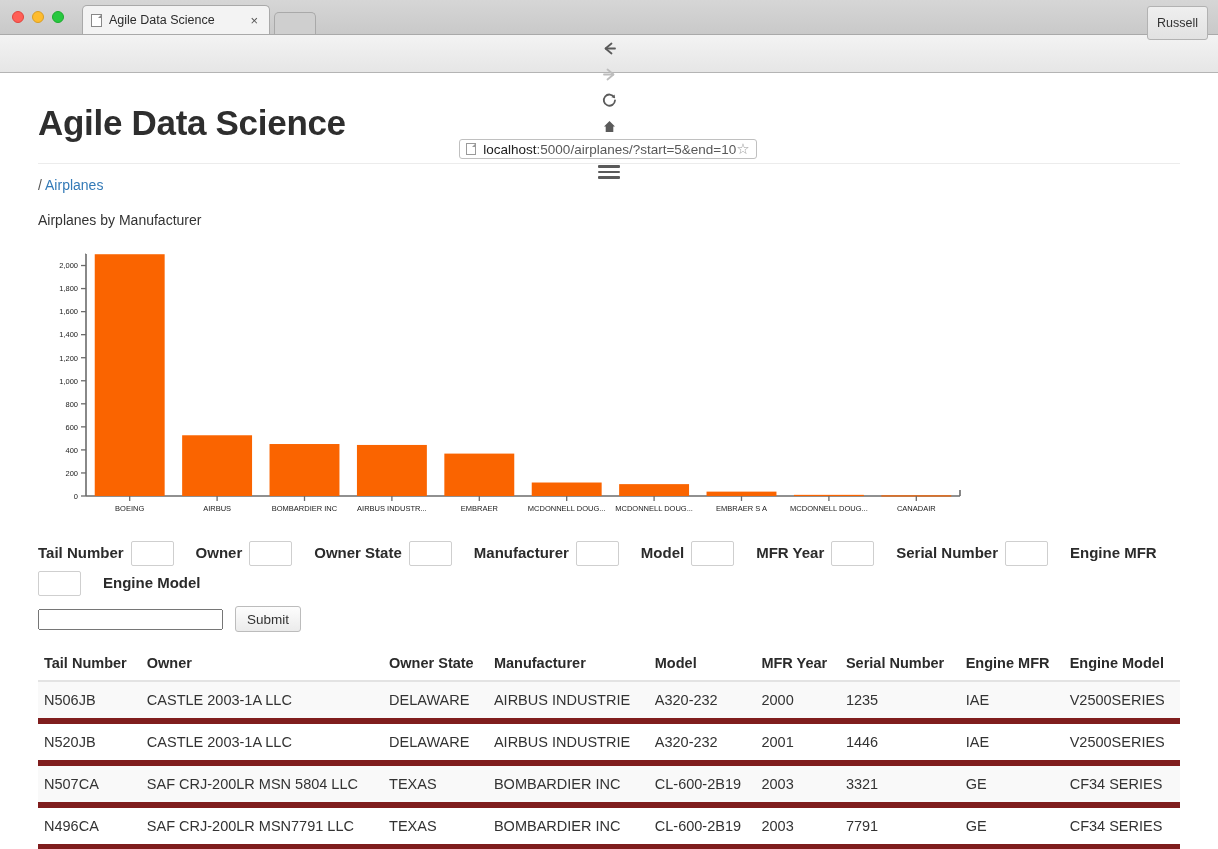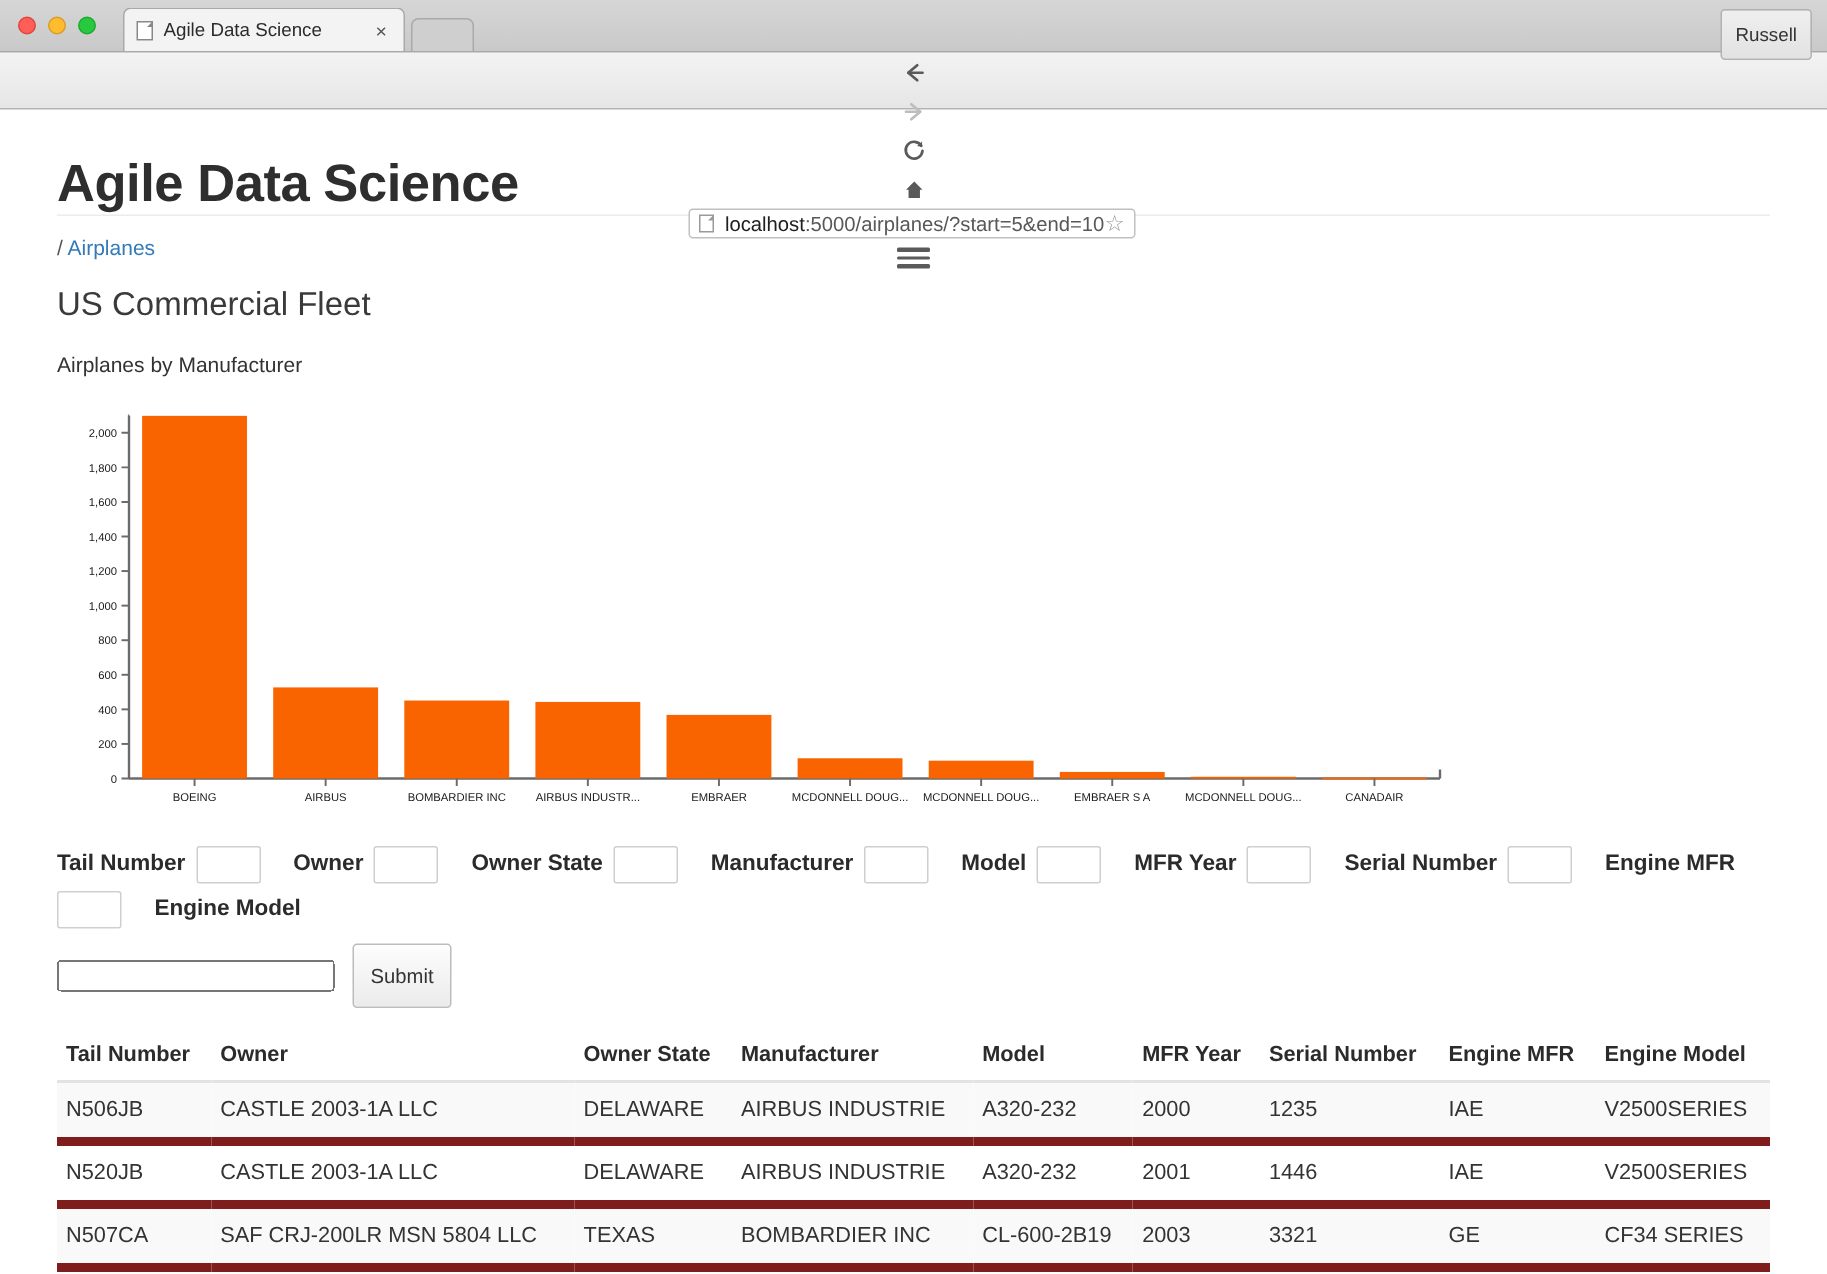--- a/index.html
+++ b/index.html
@@ -122,20 +122,21 @@
   
   .page { padding:0 38px; }
 
   h1.brand {
     font-size:35px; font-weight:bold;
     color:#2e2e2e;
     margin:30px 0 0 0;
     letter-spacing:-0.3px;
   }
   .breadcrumb {
+    margin-top:20px;
     padding-top:13px;
     border-top:1px solid #ececec;
     font-size:14px; color:#555;
   }
   .breadcrumb a { color:#337ab7; text-decoration:none; }
   h2.subtitle {
     font-size:22px; font-weight:normal;
     color:#3a3a3a;
     margin:17px 0 0 0;
   }
@@ -168,21 +169,21 @@
     background:#fff;
     border-radius:2px;
     margin-right:22px;
     font-size:13px;
     padding:0 4px;
     vertical-align:middle;
   }
   .row2 { margin-top:8px; display:flex; align-items:center; }
   .row2 .fld { margin-right:12px; }
   .submit-btn {
-    height:43px; padding:0 11px;
+    height:26px; padding:0 11px;
     font-size:13.5px;
     border:1px solid #bcbcbc;
     border-radius:3px;
     background:linear-gradient(#fdfdfd,#ebebeb);
     color:#333;
   }
 
   
   table.fleet {
     width:100%;
@@ -276,21 +277,20 @@
 
 <div class="page">
 
   <h1 class="brand">Agile Data Science</h1>
 
   <div class="breadcrumb">
     <span>/</span>
     <a href="#">Airplanes</a>
   </div>
 
-  <h2 class="subtitle">US Commercial Fleet</h2>
 
   <div class="chart-caption">Airplanes by Manufacturer</div>
 
   <div class="chart-wrap">
     <svg class="chart" id="chart-svg" width="940" height="278">
         <line x1="48" y1="8" x2="48" y2="250" class="axis-line" stroke="#6b6b6b" stroke-width="1.6"></line>
         <line x1="48" y1="250" x2="922" y2="250" class="axis-line" stroke="#6b6b6b" stroke-width="1.6"></line>
         <line x1="48" y1="8" x2="47.5" y2="8" stroke="#6b6b6b" stroke-width="1.6"></line>
         <line x1="922" y1="250" x2="922" y2="244" stroke="#6b6b6b" stroke-width="1.6"></line>
         <line x1="43" y1="250" x2="48" y2="250" stroke="#6b6b6b" stroke-width="1.3"></line>

